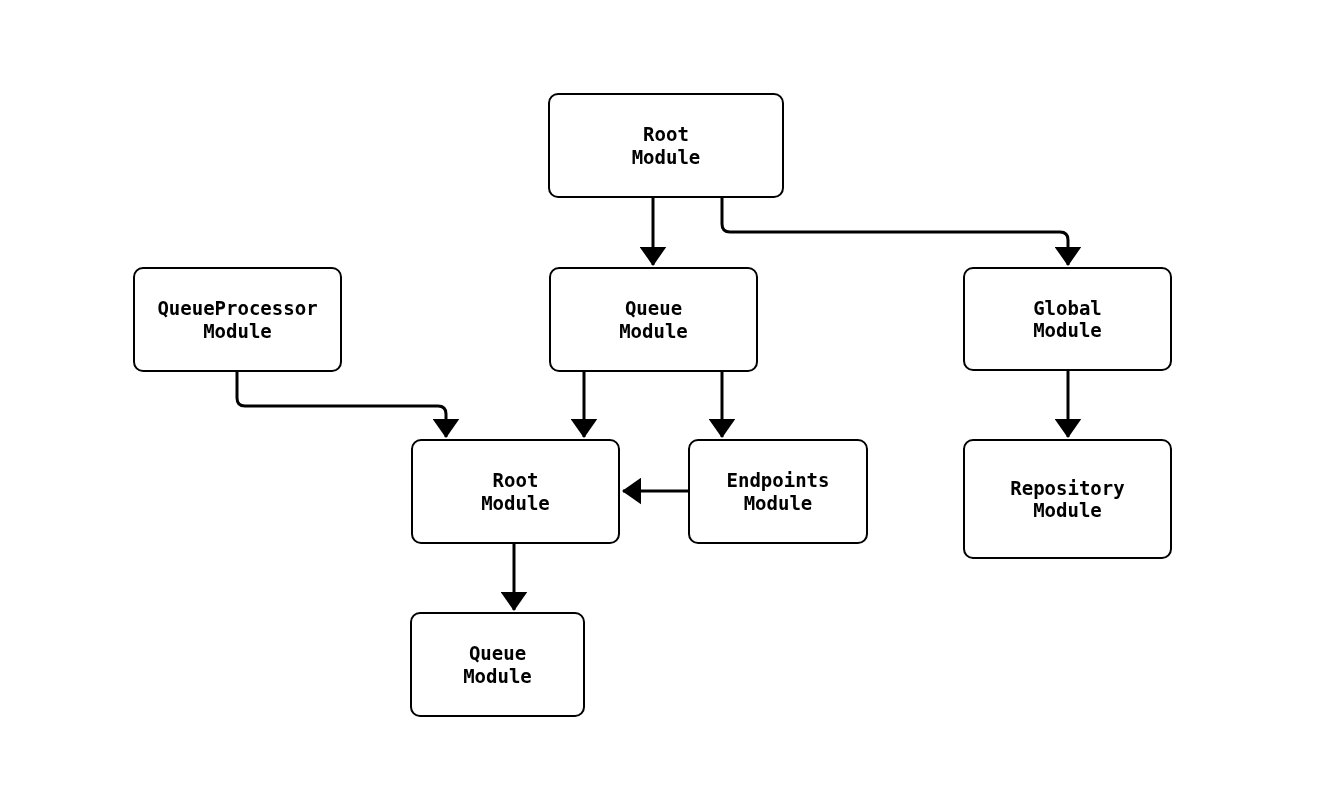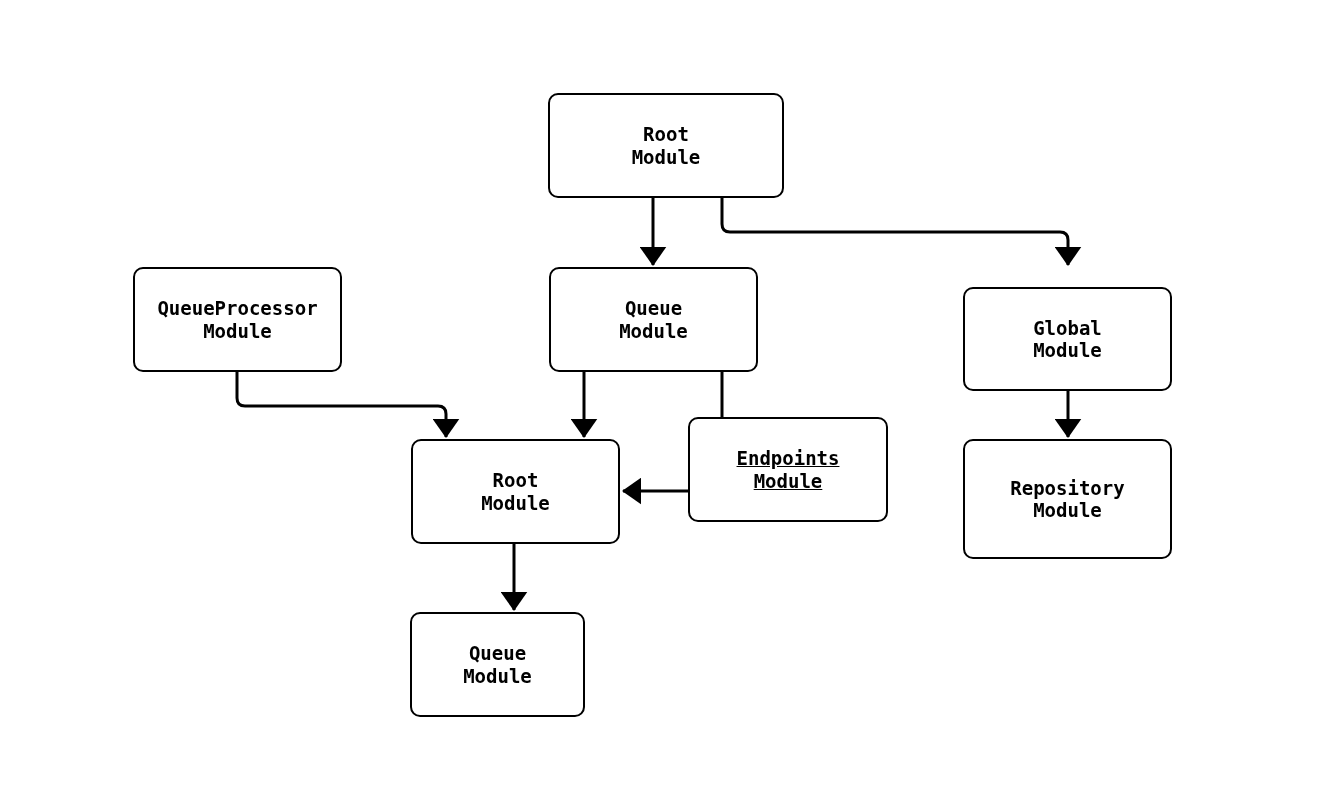--- a/index.html
+++ b/index.html
@@ -34,23 +34,23 @@
     text-align: center;
     white-space: pre-line;
     color: #000000;
     font-weight: bold;
     font-size: 19px;
     line-height: 1.16;
   }
   .node-root           { left: 548px; top:  93px; width: 236px; height: 105px; }
   .node-queueprocessor { left: 133px; top: 267px; width: 209px; height: 105px; }
   .node-server         { left: 549px; top: 267px; width: 209px; height: 105px; }
-  .node-global         { left: 963px; top: 267px; width: 209px; height: 104px; margin-top: 20px; }
+  .node-global         { left: 963px; top: 267px; width: 209px; height: 104px; }
   .node-core           { left: 411px; top: 439px; width: 209px; height: 105px; }
-  .node-endpoints      { left: 688px; top: 417px; width: 200px; height: 105px; text-decoration: underline; }
+  .node-endpoints      { left: 688px; top: 439px; width: 180px; height: 105px; }
   .node-repository     { left: 963px; top: 439px; width: 209px; height: 120px; }
   .node-queue          { left: 410px; top: 612px; width: 175px; height: 105px; }
 </style>
 </head>
 <body>
 
 <div class="canvas">
 
   <svg class="edges" viewBox="0 0 1337 809" xmlns="http://www.w3.org/2000/svg">
     <defs>

